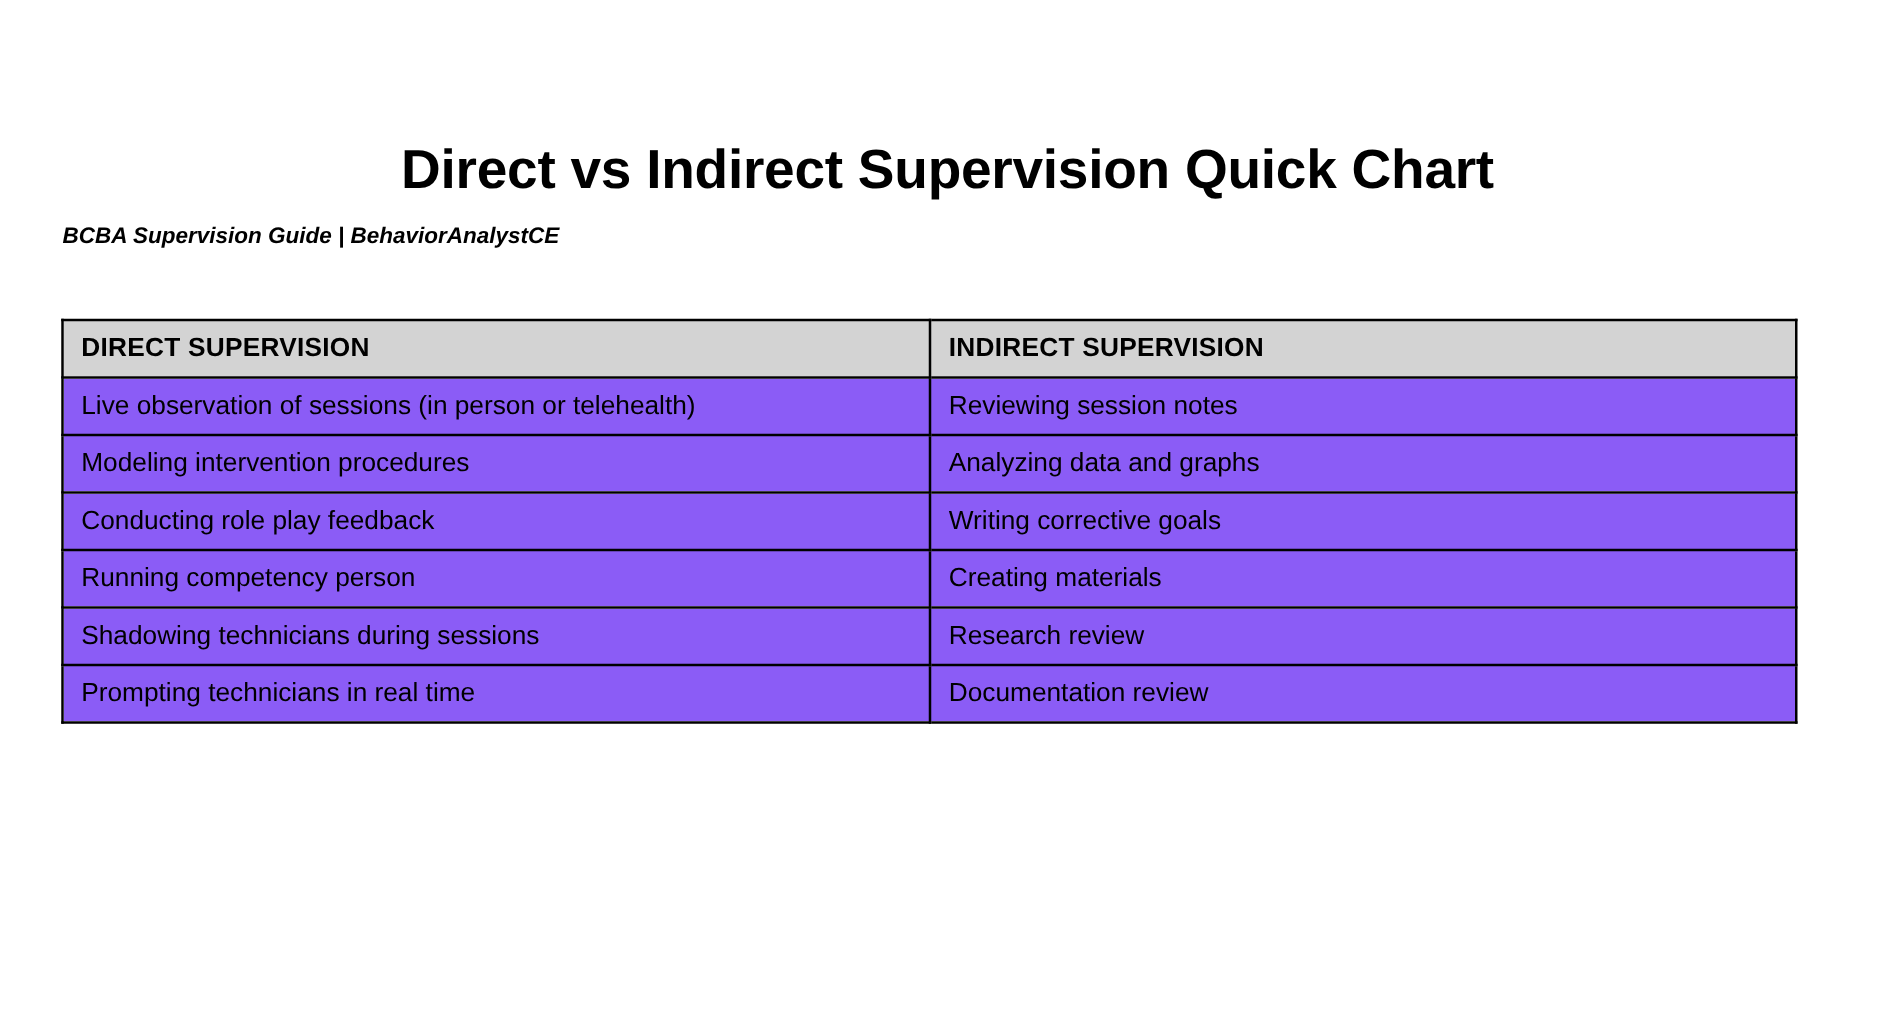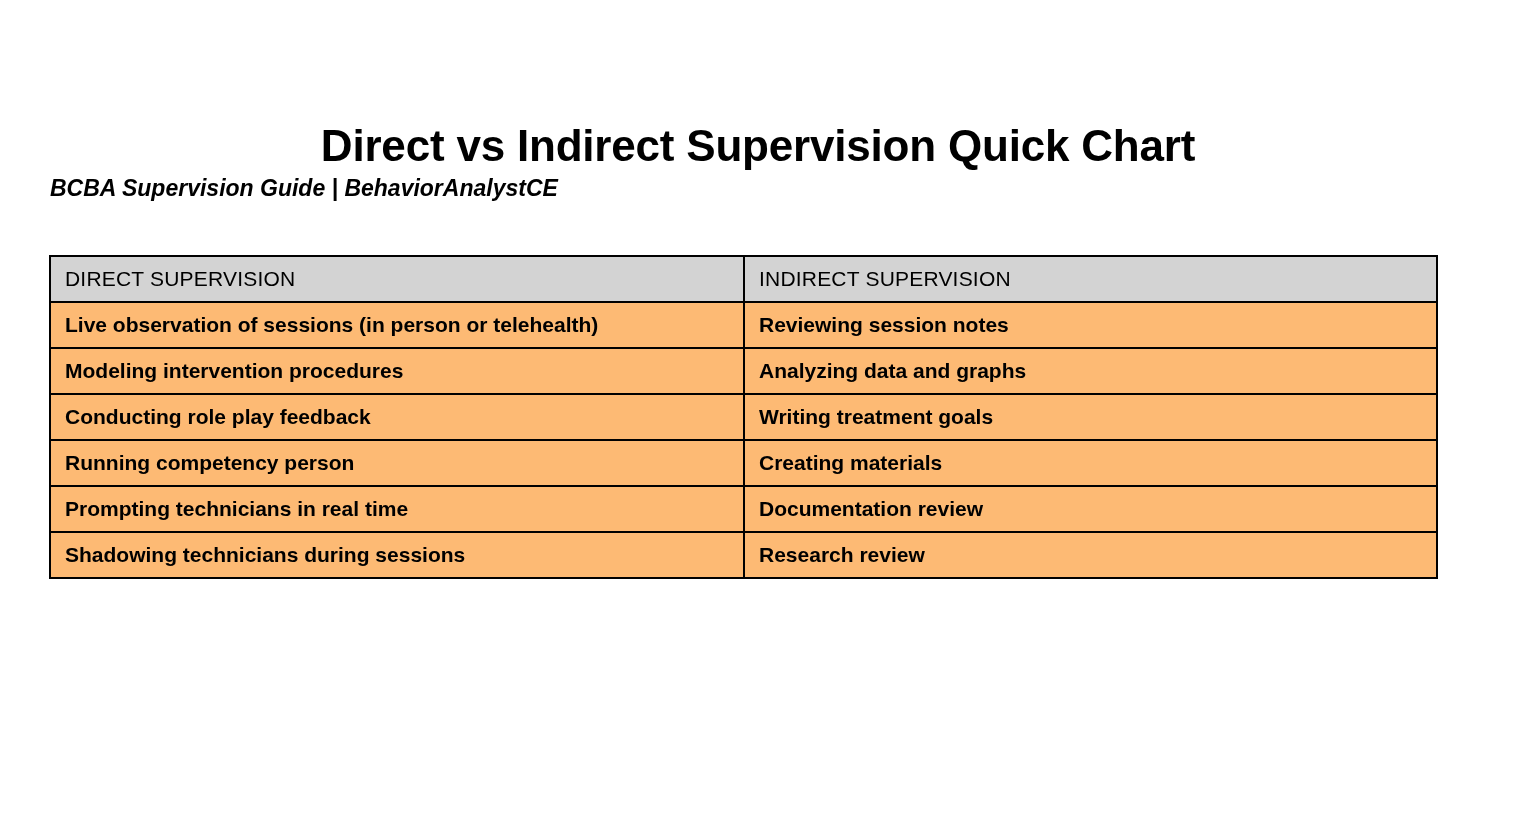--- a/index.html
+++ b/index.html
@@ -22,37 +22,37 @@
     width: 1516px;
     height: 826px;
     background: #ffffff;
     box-sizing: border-box;
   }
 
   
   .doc-title {
     position: absolute;
     left: 0;
-    top: 78px;
+    top: 68px;
     width: 1516px;
     text-align: center;
     font-size: 44px;
     font-weight: bold;
     line-height: 56px;
     letter-spacing: -0.2px;
     white-space: nowrap;
     margin-top: 40px;
   }
 
   
   .doc-subtitle {
     position: absolute;
     left: 50px;
     top: 170px;
-    font-size: 23px;
+    font-size: 18px;
     font-weight: bold;
     font-style: italic;
     line-height: 36px;
     white-space: nowrap;
   }
 
   
   .chart-table-wrap {
     position: absolute;
     left: 49px;
@@ -78,28 +78,28 @@
     vertical-align: middle;
     text-align: left;
     font-size: 21px;
     line-height: 26px;
     white-space: nowrap;
     overflow: hidden;
   }
 
   table.chart-table thead th {
     background: #d3d3d3;
-    font-weight: normal;
+    font-weight: bold;
     font-size: 21px;
     letter-spacing: 0.2px;
   }
 
   table.chart-table tbody td {
-    background: #fdba74;
-    font-weight: bold;
+    background: #8b5cf6;
+    font-weight: normal;
   }
 </style>
 </head>
 <body>
 
 <div class="page">
 
   <h1 class="doc-title">Direct vs Indirect Supervision Quick Chart</h1>
 
   <div class="doc-subtitle">BCBA Supervision Guide | BehaviorAnalystCE</div>
@@ -120,31 +120,31 @@
           <tr>
             <td>Live observation of sessions (in person or telehealth)</td>
             <td>Reviewing session notes</td>
           </tr>
           <tr>
             <td>Modeling intervention procedures</td>
             <td>Analyzing data and graphs</td>
           </tr>
           <tr>
             <td>Conducting role play feedback</td>
-            <td>Writing treatment goals</td>
+            <td>Writing corrective goals</td>
           </tr>
           <tr>
             <td>Running competency person</td>
             <td>Creating materials</td>
           </tr>
           <tr>
+            <td>Shadowing technicians during sessions</td>
+            <td>Research review</td>
+          </tr>
+          <tr>
             <td>Prompting technicians in real time</td>
             <td>Documentation review</td>
-          </tr>
-          <tr>
-            <td>Shadowing technicians during sessions</td>
-            <td>Research review</td>
           </tr>
         </tbody>
     </table>
   </div>
 
 </div>
 
 </body></html>

